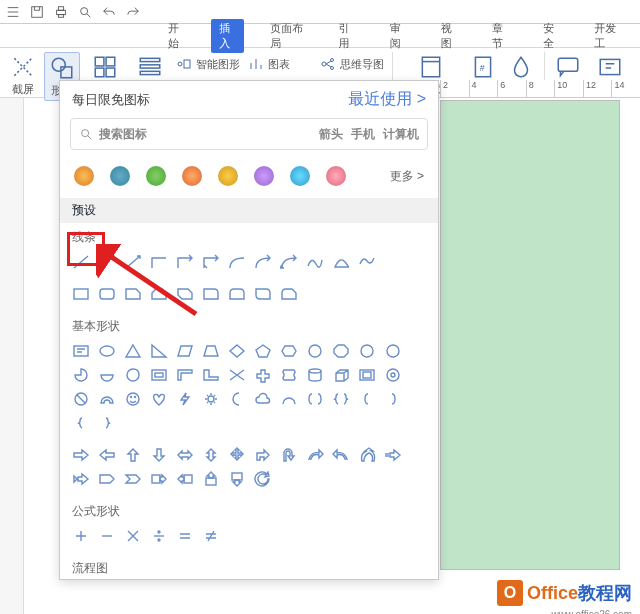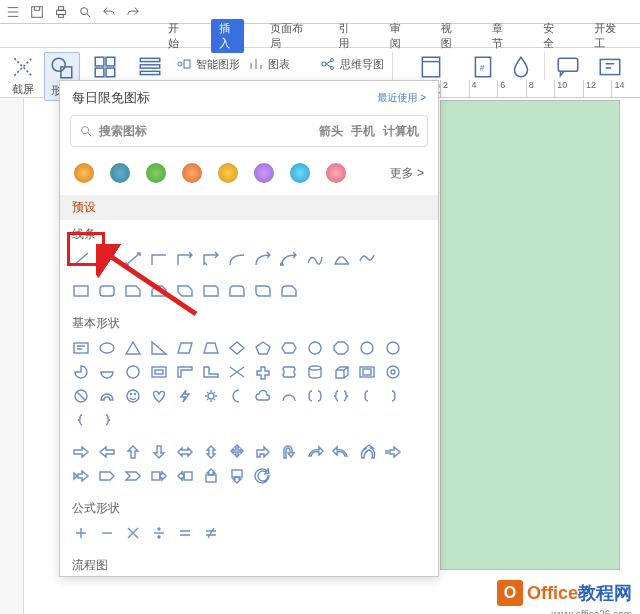--- a/index.html
+++ b/index.html
@@ -22,29 +22,29 @@
 .ritem.big .ricon { width:26px; height:26px; }
 .ritem.active { background:#e8eef8; border:1px solid #a8c0e8; border-radius:2px; }
 .ritem svg { stroke:#4a6fa8; fill:none; stroke-width:1.4; }
 .ritem .lab { font-size:11px; white-space:nowrap; }
 .rlabel { display:flex; align-items:center; gap:4px; padding:4px 2px; font-size:11px; }
 .rsep { width:1px; height:40px; background:#ddd; margin:0 2px; }
 
 
 .panel { position:absolute; left:59px; top:80px; width:380px; background:#fff; border:1px solid #c8c8c8; box-shadow:0 3px 10px rgba(0,0,0,.15); z-index:5; }
 .panel-head { display:flex; justify-content:space-between; align-items:center; padding:8px 12px; font-size:13px; color:#444; }
-.panel-head .recent { color:#4a7de0; font-size:10px;text-align:right; }
+.panel-head .recent { color:#4a7de0; font-size:16px;text-align:right; }
 .searchbar { margin:0 10px 8px; height:32px; border:1px solid #ddd; border-radius:4px; display:flex; align-items:center; padding:0 8px; font-size:12px; color:#888; gap:6px;font-weight:bold; }
 .searchbar .sug { margin-left:auto; display:flex; gap:8px; color:#888; }
 .searchbar svg { width:14px; height:14px; stroke:#888; fill:none; }
 .iconrow { display:flex; gap:16px; padding:8px 14px 12px; align-items:center; }
 .iconrow .ci { width:20px; height:20px; border-radius:50%; }
 .more { margin-left:auto; font-size:12px; color:#666; }
 
-.section-title { background:#f0f0f0; color:#c2410c; font-size:12px; padding:4px 12px; }
+.section-title { background:#f0f0f0; color:#0f172a; font-size:12px; padding:4px 12px; }
 .sub-title { font-size:12px; color:#666; padding:6px 12px 2px; }
 .shape-grid { display:flex; flex-wrap:wrap; gap:4px; padding:4px 10px 8px; }
 .shape { width:22px; height:20px; display:flex; align-items:center; justify-content:center; }
 .shape svg { stroke:#6a8ec8; fill:none; stroke-width:1.4; width:18px; height:16px; }
 
 
 .hl-box { position:absolute; left:67px; top:232px; width:38px; height:34px; border:3px solid #e02020; pointer-events:none; z-index:20; }
 
 
 .arrow { position:absolute; left:96px; top:244px; z-index:19; pointer-events:none; }

